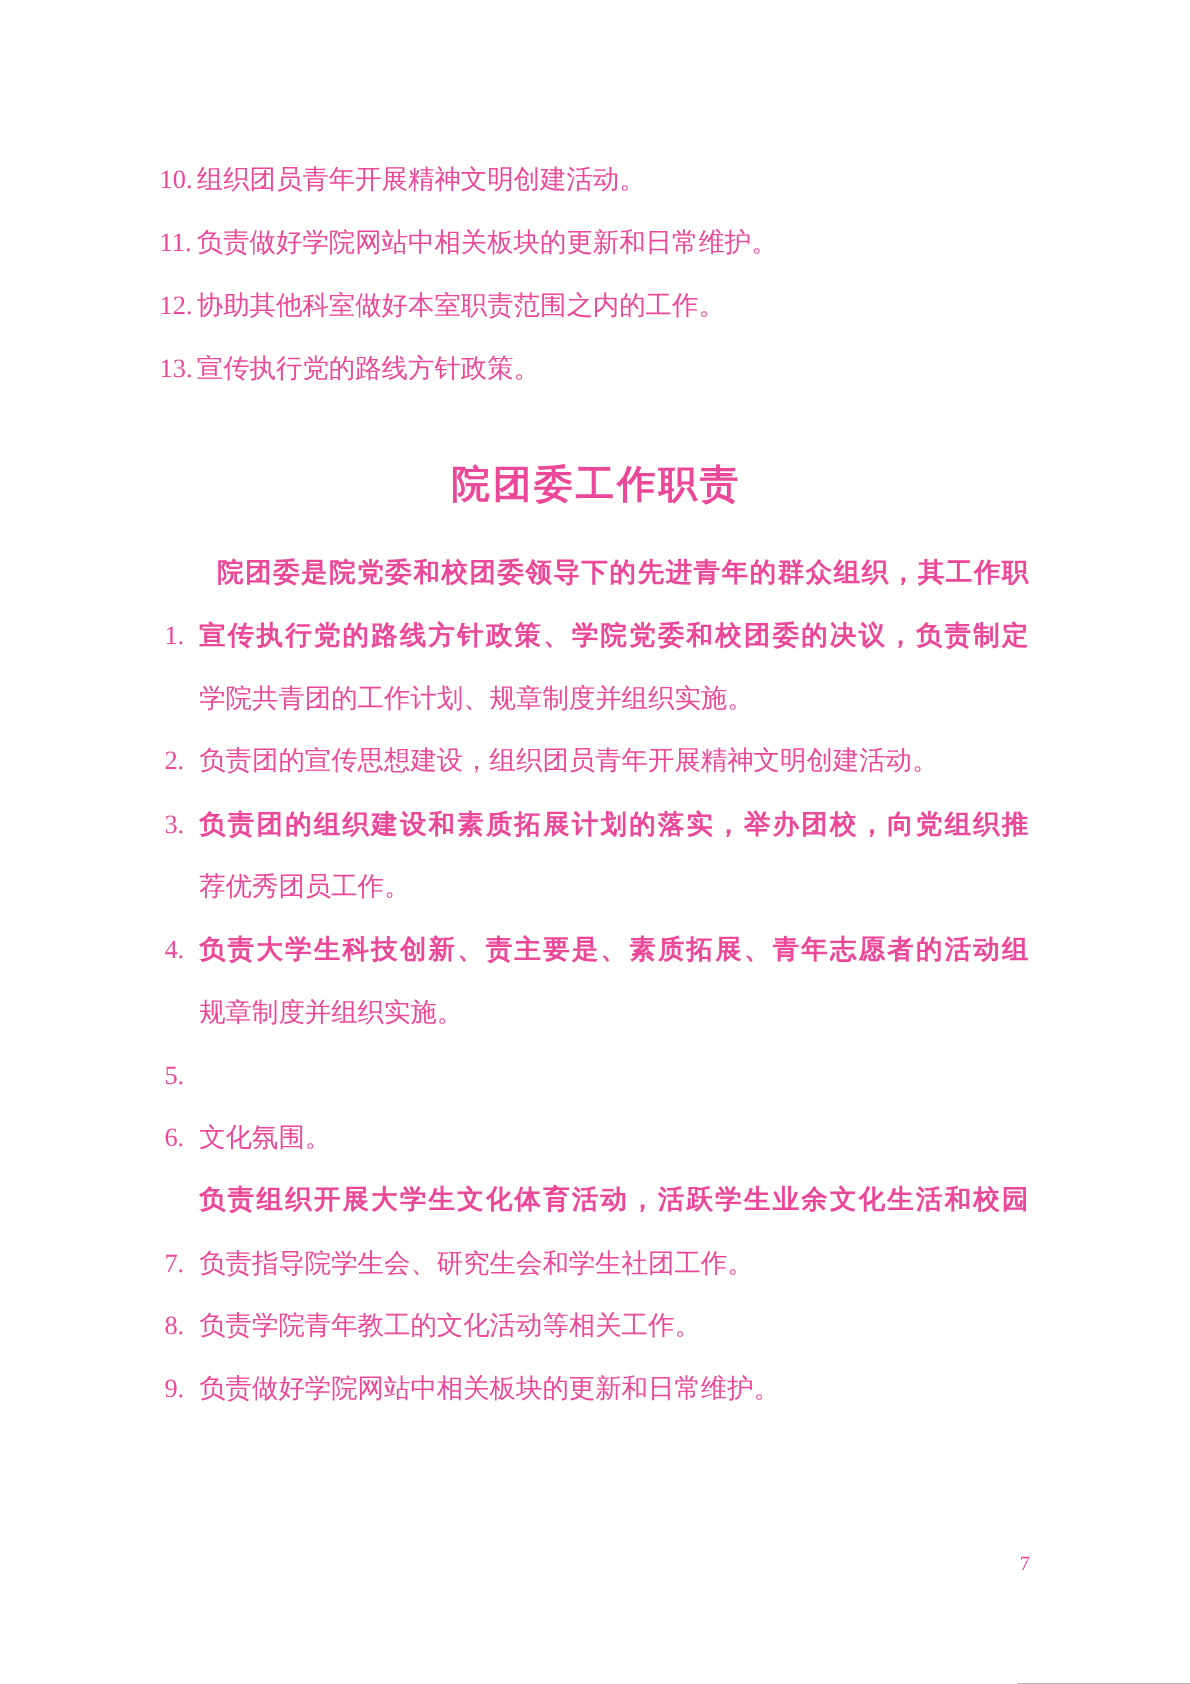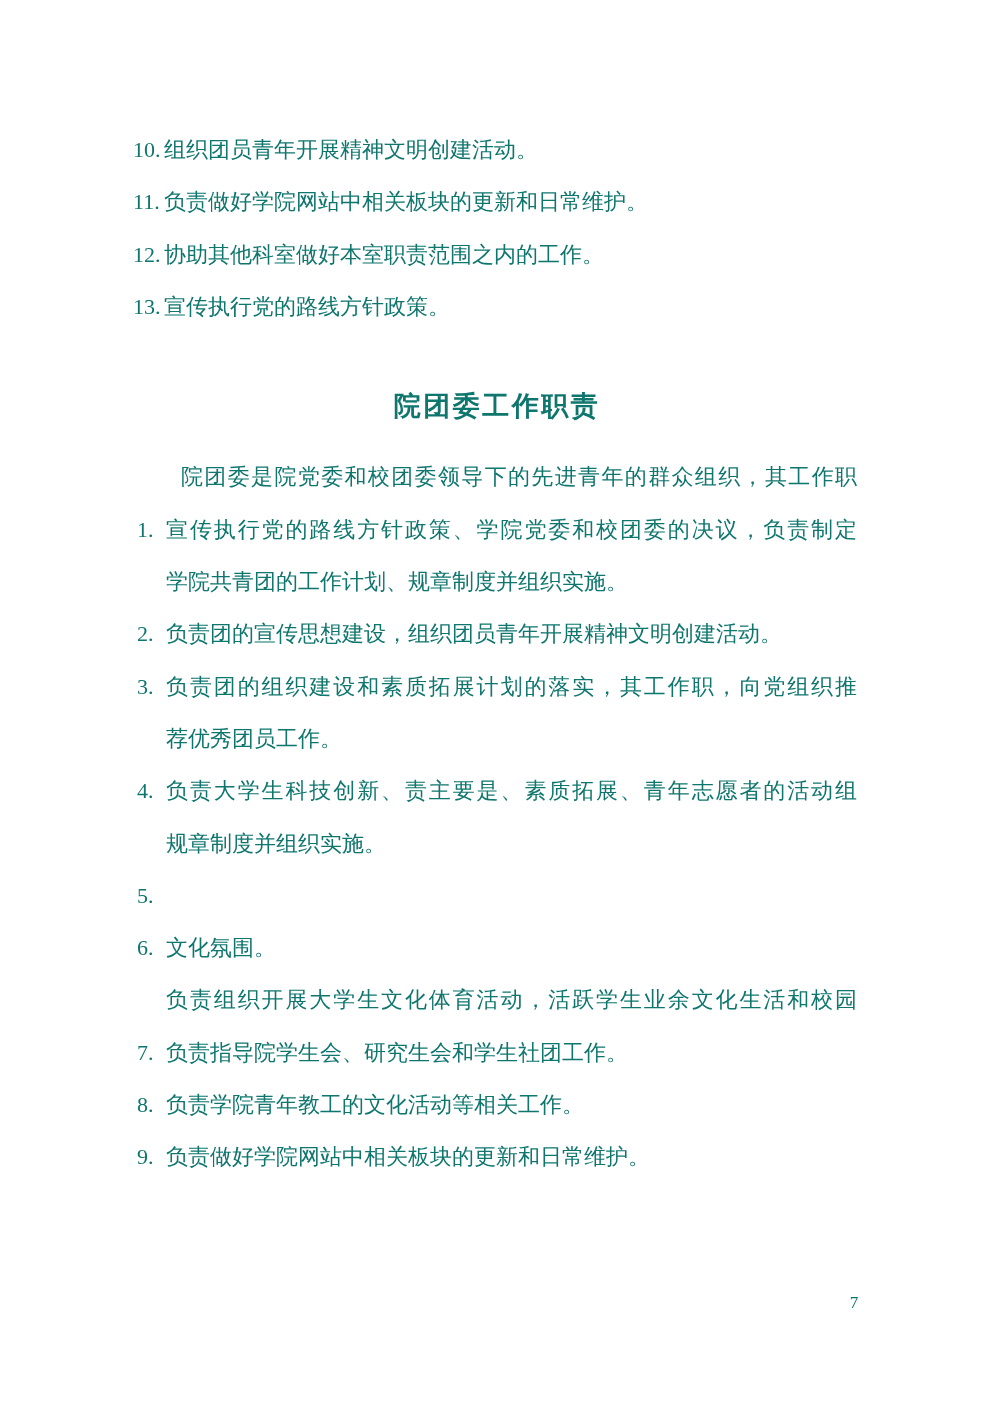--- a/index.html
+++ b/index.html
@@ -2,47 +2,47 @@
 <html><head>
 <meta charset="utf-8">
 <style>
   html, body { margin: 0; padding: 0; background: #888; }
   .page {
     position: relative;
     width: 992px;
     height: 1403px;
     margin: 0 auto;
     background: #ffffff;
-    color: #0f766e;
+    color: #ec4899;
     font-family: "Liberation Serif", "DejaVu Serif", serif;
     overflow: hidden;
   }
   .doc {
     position: absolute;
     left: 137px;
     top: 124px;
     width: 720px;
     font-size: 22px;
     line-height: 52.3px;
   }
   .item { display: flex; }
   .num { flex: 0 0 auto; }
   .content { flex: 1 1 auto; min-width: 0; }
   .line { display: block; }
-  .line.fill { text-align: justify; text-align-last: justify; }
+  .line.fill { text-align: justify; text-align-last: justify; font-weight: bold; }
   .cont-list { margin-left: -4px; }
   .cont-list .num { width: 31px; }
   .main-list .num { width: 29px; }
   .section-title {
     margin-top: 47px;
     line-height: 52.3px;
     text-align: center;
-    font-family: Liberation Sans, sans-serif;
+    font-family: Liberation Mono, monospace;
     font-weight: bold;
-    font-size: 27px;
+    font-size: 32px;
     letter-spacing: 2.5px;
   }
   .intro { margin-top: 19px; }
   .intro .line1 { text-indent: 44px; }
   .page-number {
     position: absolute;
     left: 844px;
     top: 1289px;
     width: 20px;
     text-align: center;
@@ -99,21 +99,21 @@
         </div>
         <div class="item">
           <div class="num">2.</div>
           <div class="content">
             <div class="line">负责团的宣传思想建设，组织团员青年开展精神文明创建活动。</div>
           </div>
         </div>
         <div class="item">
           <div class="num">3.</div>
           <div class="content">
-            <div class="line fill">负责团的组织建设和素质拓展计划的落实，其工作职，向党组织推</div>
+            <div class="line fill">负责团的组织建设和素质拓展计划的落实，举办团校，向党组织推</div>
             <div class="line">荐优秀团员工作。</div>
           </div>
         </div>
         <div class="item">
           <div class="num">4.</div>
           <div class="content">
             <div class="line fill">负责大学生科技创新、责主要是、素质拓展、青年志愿者的活动组</div>
             <div class="line">规章制度并组织实施。</div>
           </div>
         </div>

